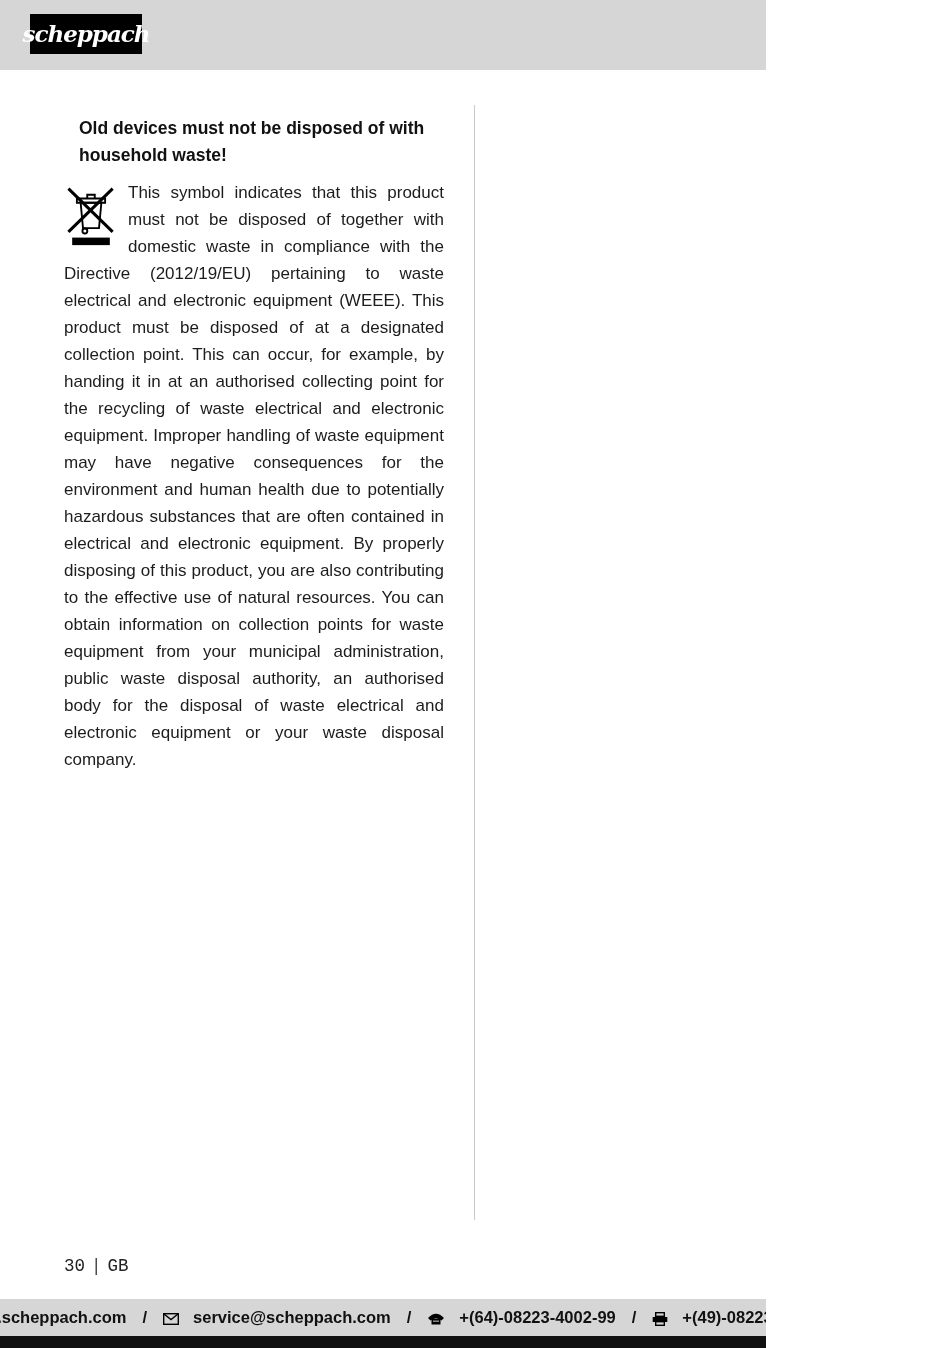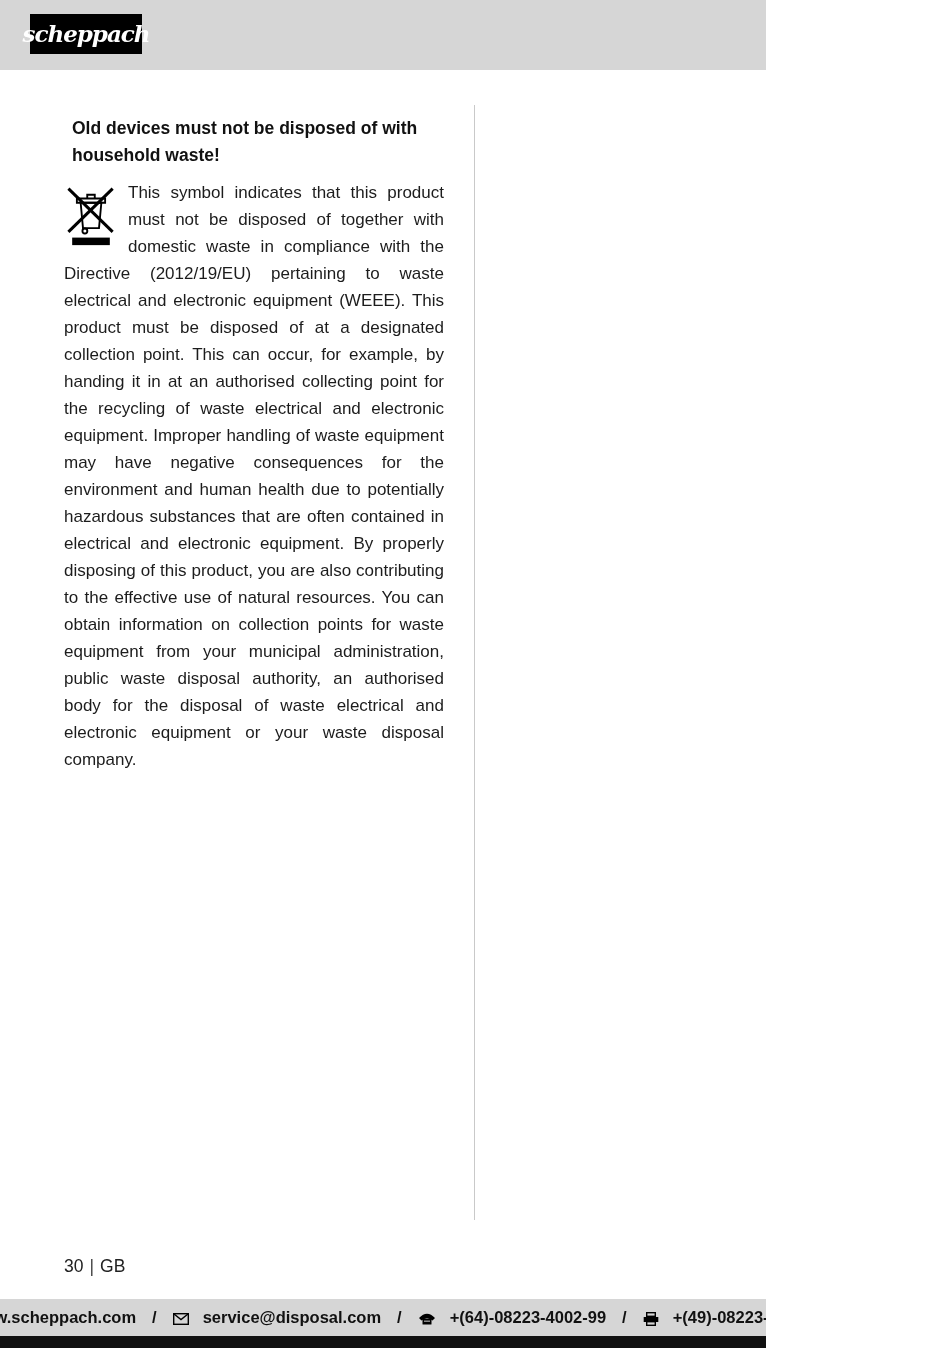--- a/index.html
+++ b/index.html
@@ -59,21 +59,21 @@
     background: #c9c9c9;
   }
   .col-right {
     position: absolute;
     left: 505px;
     top: 35px;
     width: 420px;
     height: 1115px;
   }
   h2.heading {
-    margin: 0 0 0 8px;
+    margin: 0 0 0 15px;
     font-size: 17.5px;
     line-height: 27px;
     font-weight: bold;
     color: #111111;
   }
   .para {
     margin-top: 10px;
     font-size: 17px;
     line-height: 27px;
     text-align: justify;
@@ -88,20 +88,21 @@
   }
   .weee svg { display: block; }
 
   
   .pageinfo {
     position: absolute;
     left: 64px;
     top: 1256px;
     font-size: 17.5px;
     color: #222222;
+    font-family: Liberation Mono, monospace;
   }
   .pageinfo .sepbar { margin: 0 6px; color: #444; }
 
   
   .contactbar {
     position: absolute;
     left: 0; right: 0;
     bottom: 12px;
     height: 37px;
     background: #d6d6d6;
@@ -173,21 +174,21 @@
     </span>
     <span>www.scheppach.com</span>
     <span class="slash">/</span>
 
     <span class="ic">
       <svg viewBox="0 0 16 12" width="16" height="12" aria-hidden="true">
         <rect x="0.7" y="0.7" width="14.6" height="10.6" fill="#d6d6d6" stroke="#000" stroke-width="1.4"></rect>
         <path d="M0.7 0.7 L8 6.6 L15.3 0.7" fill="none" stroke="#000" stroke-width="1.4"></path>
       </svg>
     </span>
-    <span>service@disposal.com</span>
+    <span>service@scheppach.com</span>
     <span class="slash">/</span>
 
     <span class="ic">
       <svg viewBox="0 0 18 13" width="18" height="13" aria-hidden="true">
         <path d="M1 6 Q9 -2.5 17 6 L14.5 8.6 Q9 4.4 3.5 8.6 Z" fill="#000"></path>
         <rect x="4.5" y="7" width="9" height="5.6" rx="0.6" fill="#000"></rect>
         <rect x="6.3" y="8.5" width="1.4" height="1.4" fill="#d6d6d6"></rect>
         <rect x="8.3" y="8.5" width="1.4" height="1.4" fill="#d6d6d6"></rect>
         <rect x="10.3" y="8.5" width="1.4" height="1.4" fill="#d6d6d6"></rect>
       </svg>

